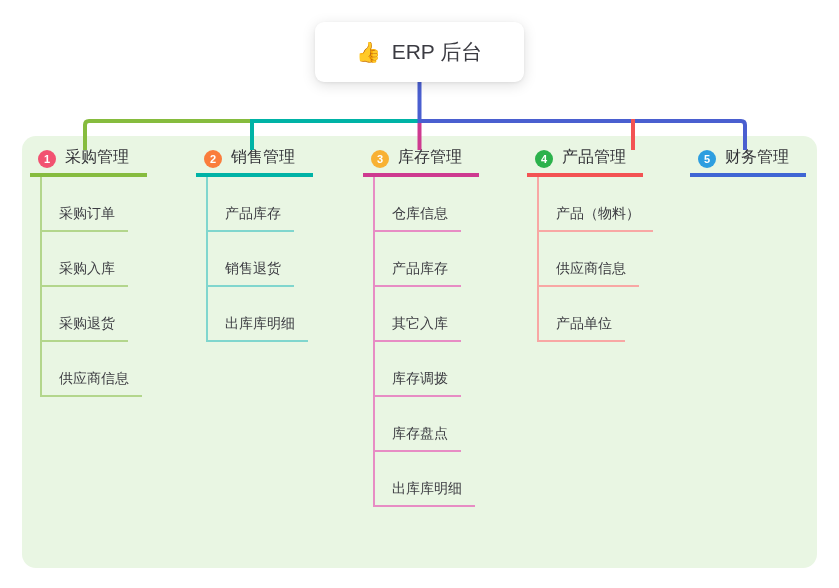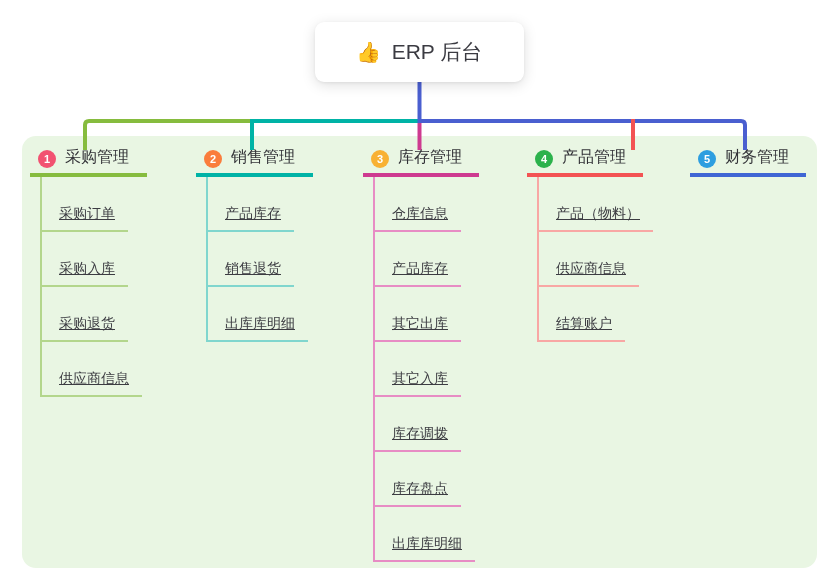--- a/index.html
+++ b/index.html
@@ -48,21 +48,21 @@
     border-left:2px solid var(--cl);
   }
   .child{
     box-sizing:border-box;height:55px;
     display:flex;align-items:flex-end;
   }
   .child > span{
     display:inline-block;white-space:nowrap;
     border-bottom:2px solid var(--cl);
     padding:0 13px 7px 17px;
-    font-size:14px;color:#3c3c42;text-decoration:underline;
+    font-size:14px;color:#3c3c42;
   }
 </style>
 </head>
 <body>
 
 <div class="canvas-bg">
 
   <div class="branch b1" style="--c: #86bc3e; --cl: #b3d68c; --badge: #f25271;">
     <div class="branch-header">
       <span class="badge">1</span>
@@ -108,23 +108,20 @@
       <span class="branch-label">库存管理</span>
     </div>
     <div class="children">
       <div class="child">
           <span>仓库信息</span>
         </div>
       <div class="child">
           <span>产品库存</span>
         </div>
       <div class="child">
-          <span>其它出库</span>
-        </div>
-      <div class="child">
           <span>其它入库</span>
         </div>
       <div class="child">
           <span>库存调拨</span>
         </div>
       <div class="child">
           <span>库存盘点</span>
         </div>
       <div class="child">
           <span>出库库明细</span>
@@ -138,21 +135,21 @@
       <span class="branch-label">产品管理</span>
     </div>
     <div class="children">
       <div class="child">
           <span>产品（物料）</span>
         </div>
       <div class="child">
           <span>供应商信息</span>
         </div>
       <div class="child">
-          <span>结算账户</span>
+          <span>产品单位</span>
         </div>
     </div>
   </div>
 
   <div class="branch b5" style="--c: #3f66d4; --cl: #9aace3; --badge: #2d9ee0;">
     <div class="branch-header">
       <span class="badge">5</span>
       <span class="branch-label">财务管理</span>
     </div>
   </div>

